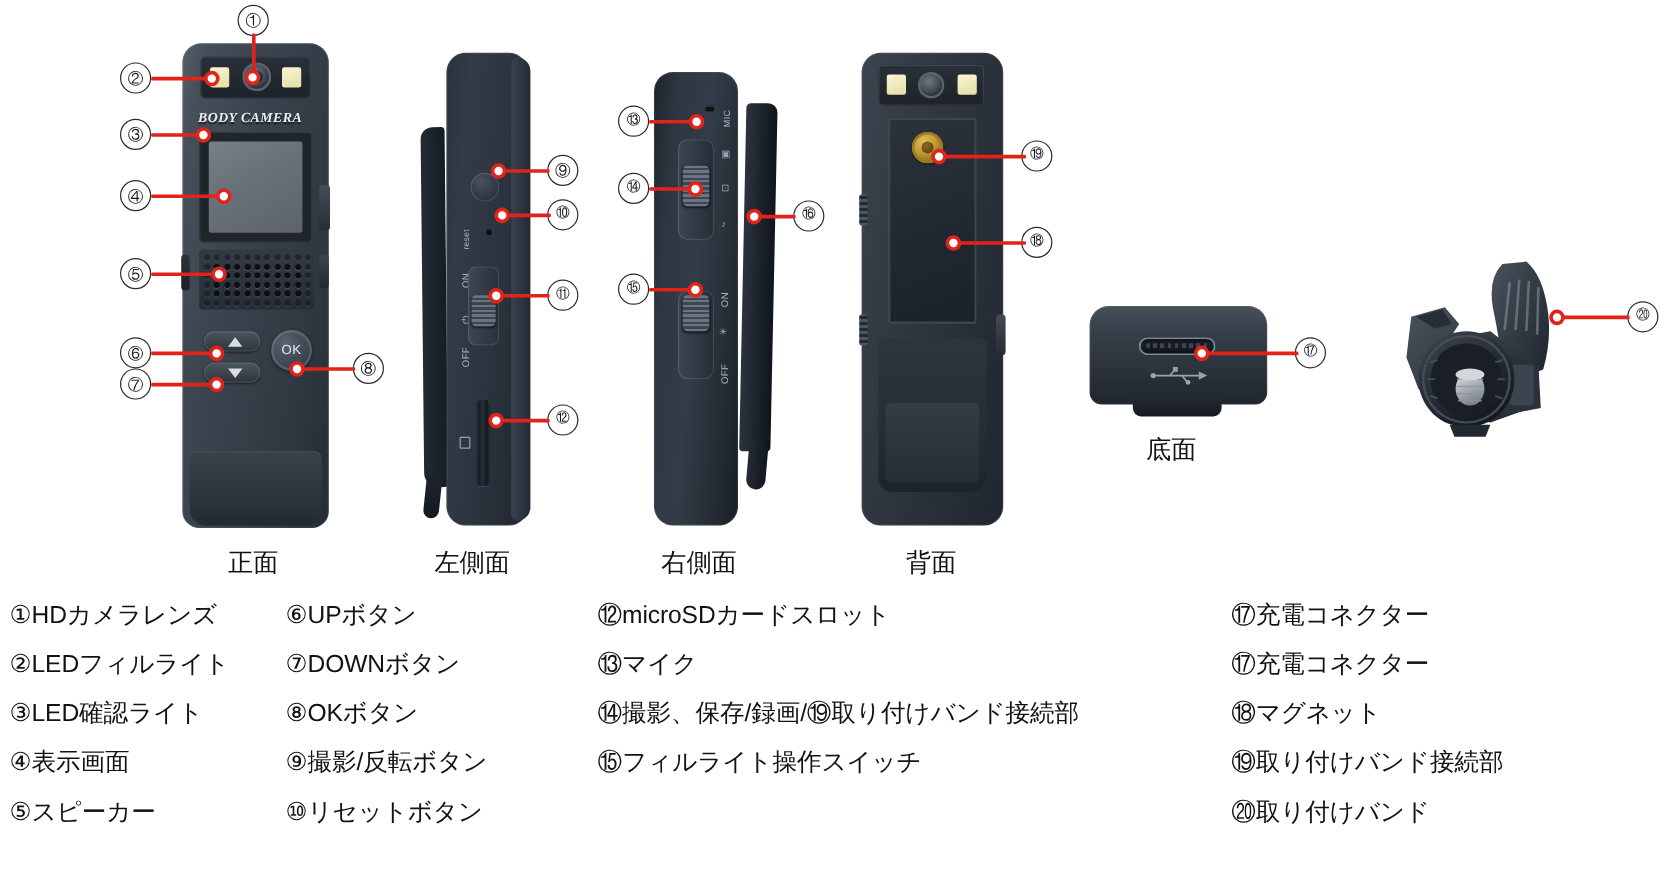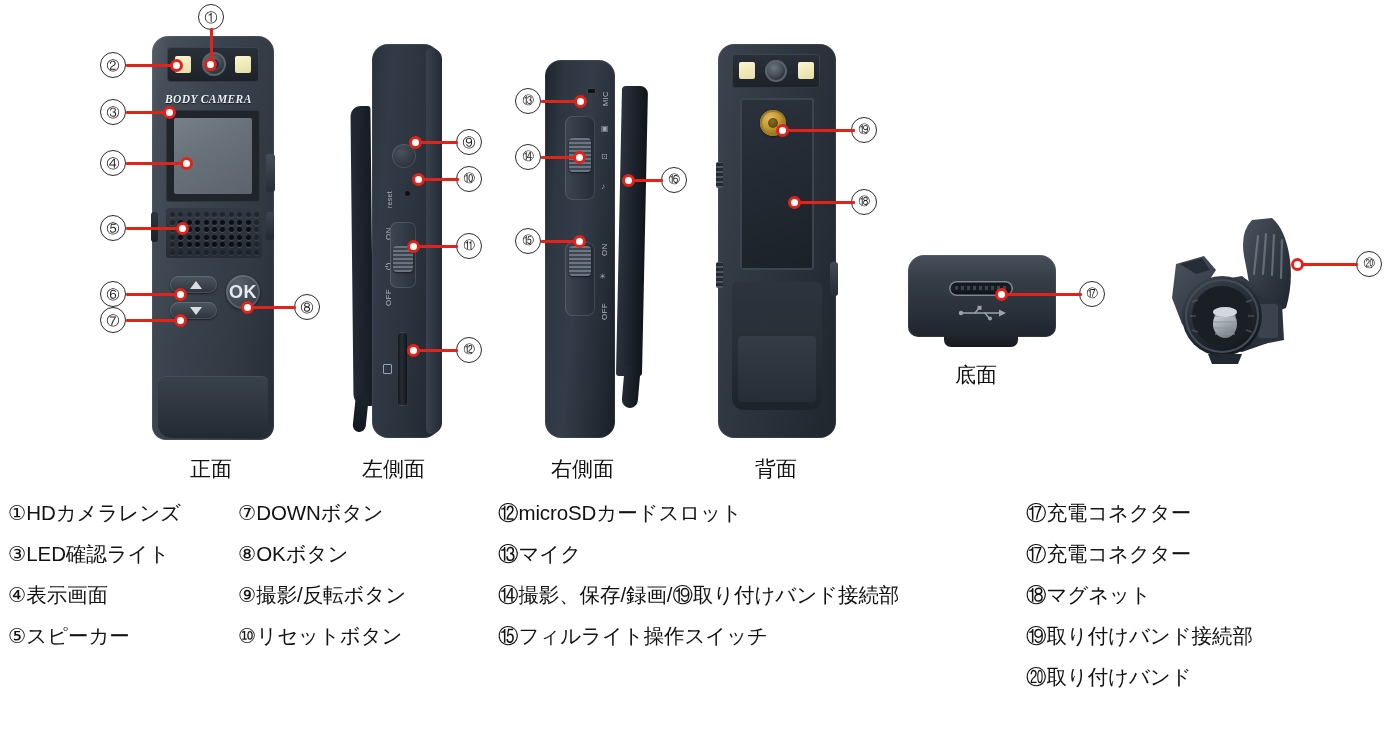--- a/index.html
+++ b/index.html
@@ -104,21 +104,21 @@
     position:absolute; left:20px; top:5px;
     width:0;height:0;border-left:6px solid transparent;border-right:6px solid transparent;
   }
   #tri-up{ border-bottom:8px solid #d9dde2; }
   #tri-down{ border-top:8px solid #d9dde2; }
   #btn-ok{
     position:absolute; left:74px; top:239px; width:34px; height:34px;
     border-radius:50%;
     background: radial-gradient(circle at 35% 30%, #5a636e 0%, #444c57 45%, #2e353e 100%);
     box-shadow: inset 0 0 0 2px rgba(255,255,255,.14), 0 1px 3px rgba(0,0,0,.55);
-    color:#e6eaee; font-size:18px; font-weight:700;
+    color:#e6eaee; font-size:11px; font-weight:400;
     display:flex; align-items:center; justify-content:center;
     letter-spacing:.5px;
   }
   #front-side-nub{
     position:absolute; left:114px; top:118px; width:9px; height:38px;
     background:linear-gradient(180deg,#454d58,#272d36);
     border-radius:3px;
   }
   #front-side-nub2{
     position:absolute; left:114px; top:176px; width:8px; height:28px;
@@ -756,26 +756,28 @@
   <div class="view-caption" style="left:551px; top:455px;">右側面</div>
   <div class="view-caption" style="left:755px; top:455px;">背面</div>
   <div class="view-caption" style="left:955px; top:361px;">底面</div>
 
 </div>
 
 <div id="legend">
 
   <div class="legend-col" id="legend-col-1">
     <div class="legend-item">①HDカメラレンズ</div>
+    <div class="legend-item">②LEDフィルライト</div>
     <div class="legend-item">③LED確認ライト</div>
     <div class="legend-item">④表示画面</div>
     <div class="legend-item">⑤スピーカー</div>
   </div>
 
   <div class="legend-col" id="legend-col-2">
+    <div class="legend-item">⑥UPボタン</div>
     <div class="legend-item">⑦DOWNボタン</div>
     <div class="legend-item">⑧OKボタン</div>
     <div class="legend-item">⑨撮影/反転ボタン</div>
     <div class="legend-item">⑩リセットボタン</div>
   </div>
 
   <div class="legend-col" id="legend-col-3">
     <div class="legend-item">⑫microSDカードスロット</div>
     <div class="legend-item">⑬マイク</div>
     <div class="legend-item">⑭撮影、保存/録画/⑲取り付けバンド接続部</div>

